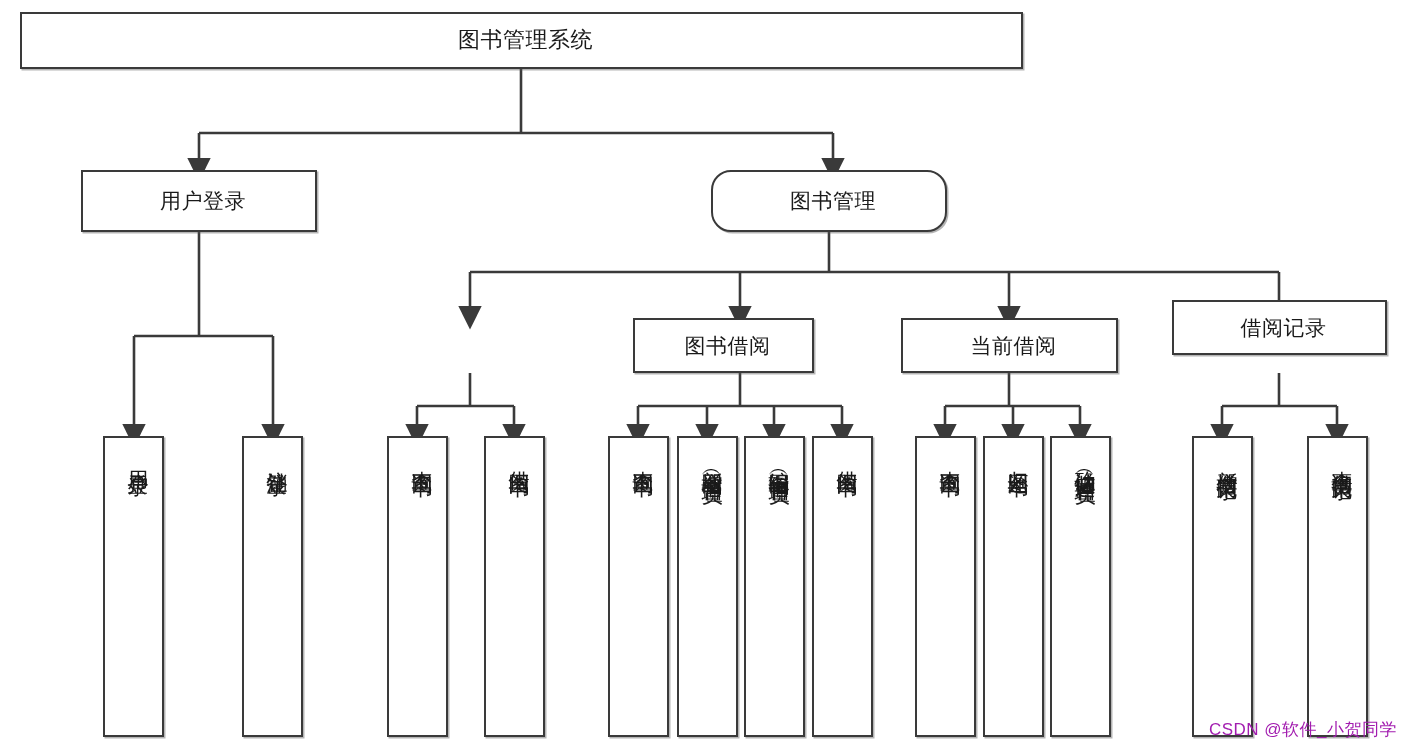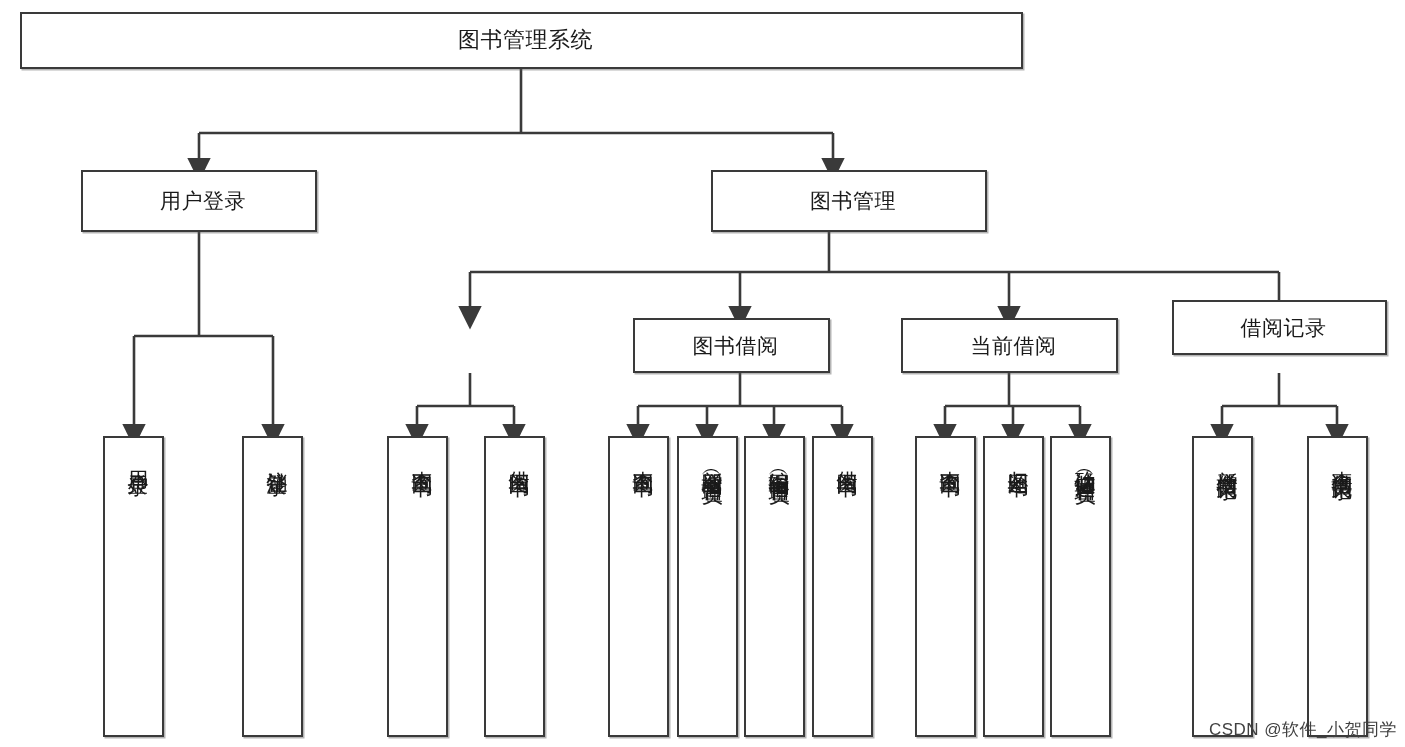--- a/index.html
+++ b/index.html
@@ -60,21 +60,21 @@
   .node-v span {
     writing-mode: vertical-rl;
     text-orientation: upright;
     display: block;
   }
   #watermark {
     position: absolute;
     right: 8px;
     bottom: 6px;
     font-size: 17px;
-    color: #404040;
+    color: #a21caf;
     letter-spacing: 0.5px;
     user-select: none;
     white-space: nowrap;
     margin-top: 20px;
   }
 </style>
 </head>
 <body>
 
 <div id="diagram-root">
@@ -129,25 +129,25 @@
     </g>
   </svg>
 
   <div class="node node-h node-root" style="left:20px; top:12px; width:1003px; height:57px;">
     <span>图书管理系统</span>
   </div>
 
   <div class="node node-h" style="left:81px; top:170px; width:236px; height:62px;">
     <span>用户登录</span>
   </div>
-  <div class="node node-h" style="left:711px; top:170px; width:276px; height:62px;">
+  <div class="node node-h" style="left:711px; top:170px; width:236px; height:62px;border-radius:20px;">
     <span>图书管理</span>
   </div>
 
-  <div class="node node-h" style="left:633px; top:318px; width:197px; height:55px;">
+  <div class="node node-h" style="left:633px; top:318px; width:181px; height:55px;">
     <span>图书借阅</span>
   </div>
   <div class="node node-h" style="left:901px; top:318px; width:217px; height:55px;">
     <span>当前借阅</span>
   </div>
   <div class="node node-h" style="left:1172px; top:300px; width:215px; height:55px;">
     <span>借阅记录</span>
   </div>
 
   <div class="node node-v" style="left:103px; top:436px; width:61px; height:301px;">

